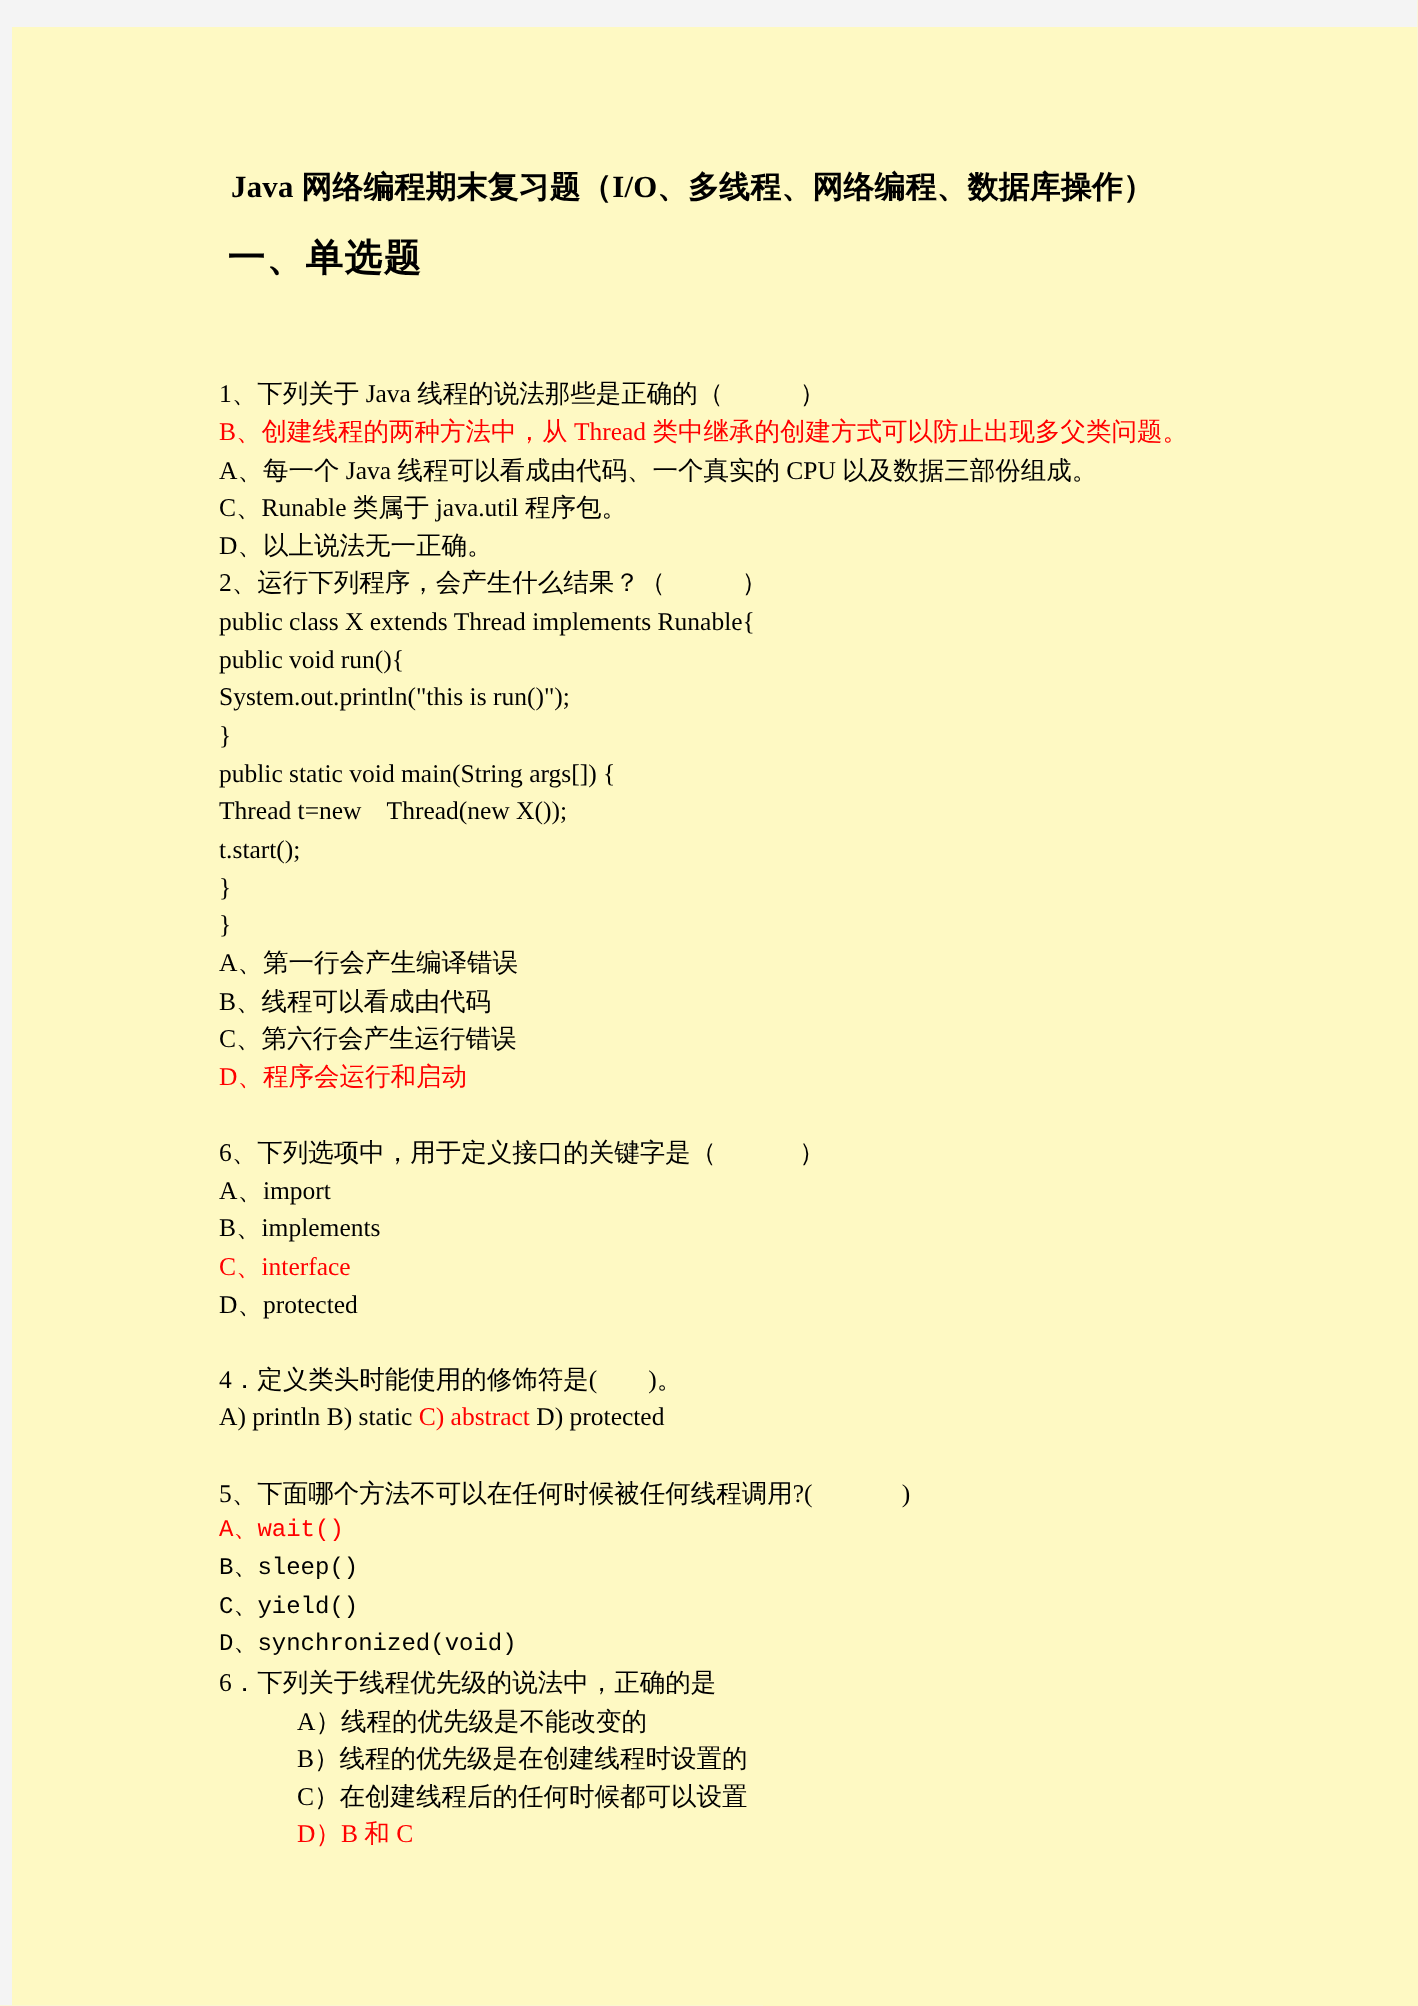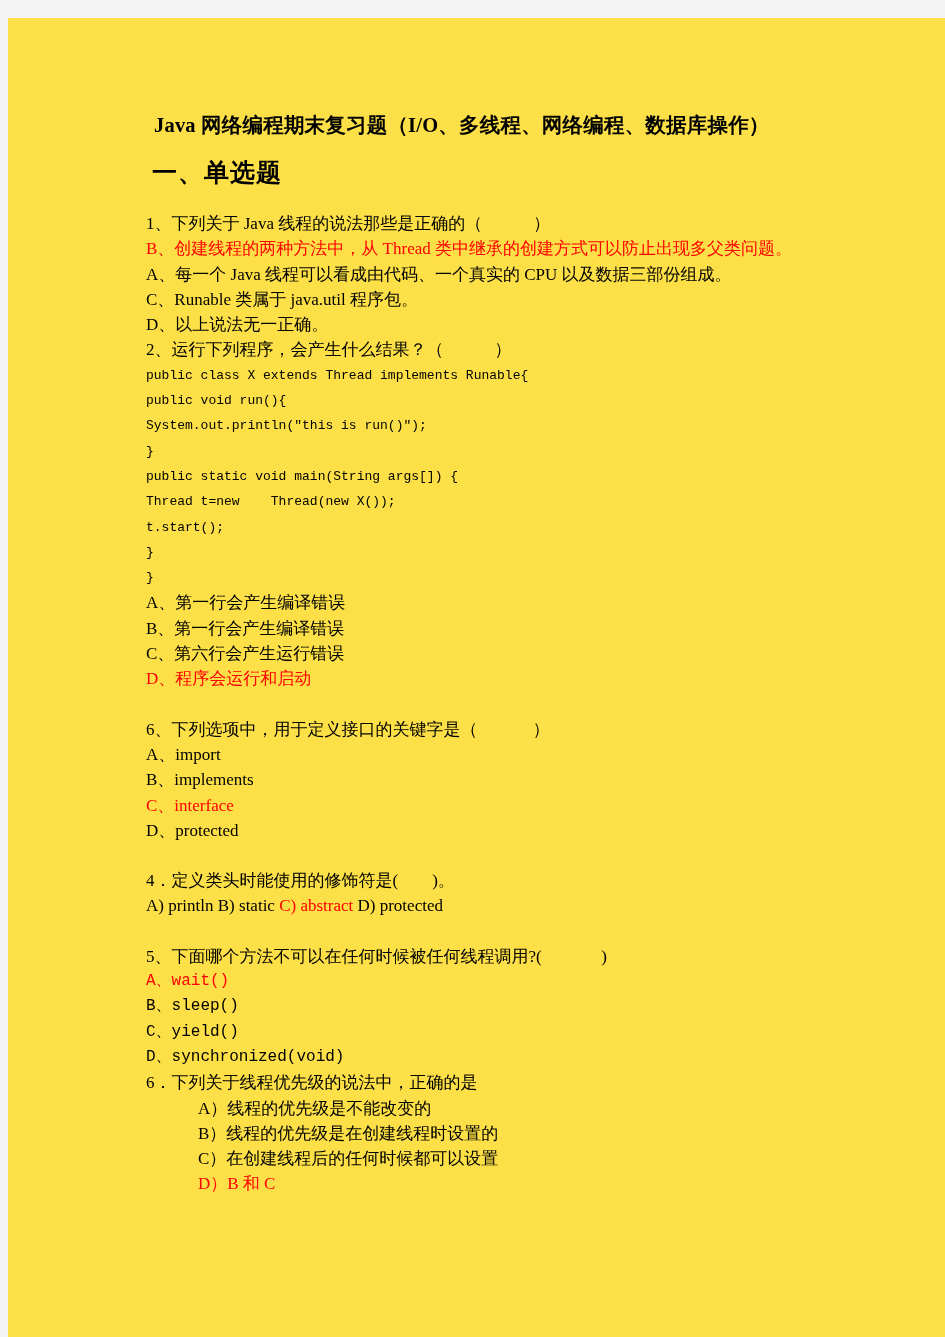--- a/index.html
+++ b/index.html
@@ -12,21 +12,21 @@
     background: #f4f4f4;
     font-family: "Liberation Serif", "DejaVu Serif", serif;
     overflow: hidden;
   }
   .page {
     position: absolute;
     left: 8px;
     top: 18px;
     width: 937px;
     height: 1319px;
-    background: #fde047;
+    background: #fef9c3;
   }
   .content {
     position: absolute;
     left: 138px;
     top: 92px;
     width: 700px;
   }
 
   
   .doc-title {
@@ -46,21 +46,21 @@
     font-weight: bold;
     font-size: 25px;
     line-height: 34px;
     color: #000000;
     margin: 16px 0 0 6px;
     letter-spacing: 1px;
   }
 
   
   .questions {
-    margin-top: 21px;
+    margin-top: 60px;
   }
   .q-block {
     margin: 0;
   }
   .line {
     font-family: "Liberation Serif", "DejaVu Serif", serif;
     font-size: 17px;
     line-height: 25.3px;
     color: #000000;
     white-space: pre-wrap;
@@ -71,22 +71,22 @@
   }
   .line.mono {
     font-family: "Liberation Mono", "DejaVu Sans Mono", monospace;
     font-size: 16px;
     line-height: 25.3px;
   }
   .line.indent {
     padding-left: 52px;
   }
   .line.code {
-    font-family: Liberation Mono, monospace;
-    font-size: 13px;
+    font-family: Liberation Serif, serif;
+    font-size: 17px;
     line-height: 25.3px;
   }
   .spacer {
     height: 25px;
   }
   .red-span {
     color: #ff0000;
   }
 </style>
 </head>
@@ -114,21 +114,21 @@
         <p class="line code">public class X extends Thread implements Runable{</p>
         <p class="line code">public void run(){</p>
         <p class="line code">System.out.println("this is run()");</p>
         <p class="line code">}</p>
         <p class="line code">public static void main(String args[]) {</p>
         <p class="line code">Thread t=new    Thread(new X());</p>
         <p class="line code">t.start();</p>
         <p class="line code">}</p>
         <p class="line code">}</p>
         <p class="line">A、第一行会产生编译错误</p>
-        <p class="line">B、第一行会产生编译错误</p>
+        <p class="line">B、线程可以看成由代码</p>
         <p class="line">C、第六行会产生运行错误</p>
         <p class="line red">D、程序会运行和启动</p>
       </div>
 
       <div class="spacer"></div>
 
       <div class="q-block">
         <p class="line">6、下列选项中，用于定义接口的关键字是（             ）</p>
         <p class="line">A、import</p>
         <p class="line">B、implements</p>

